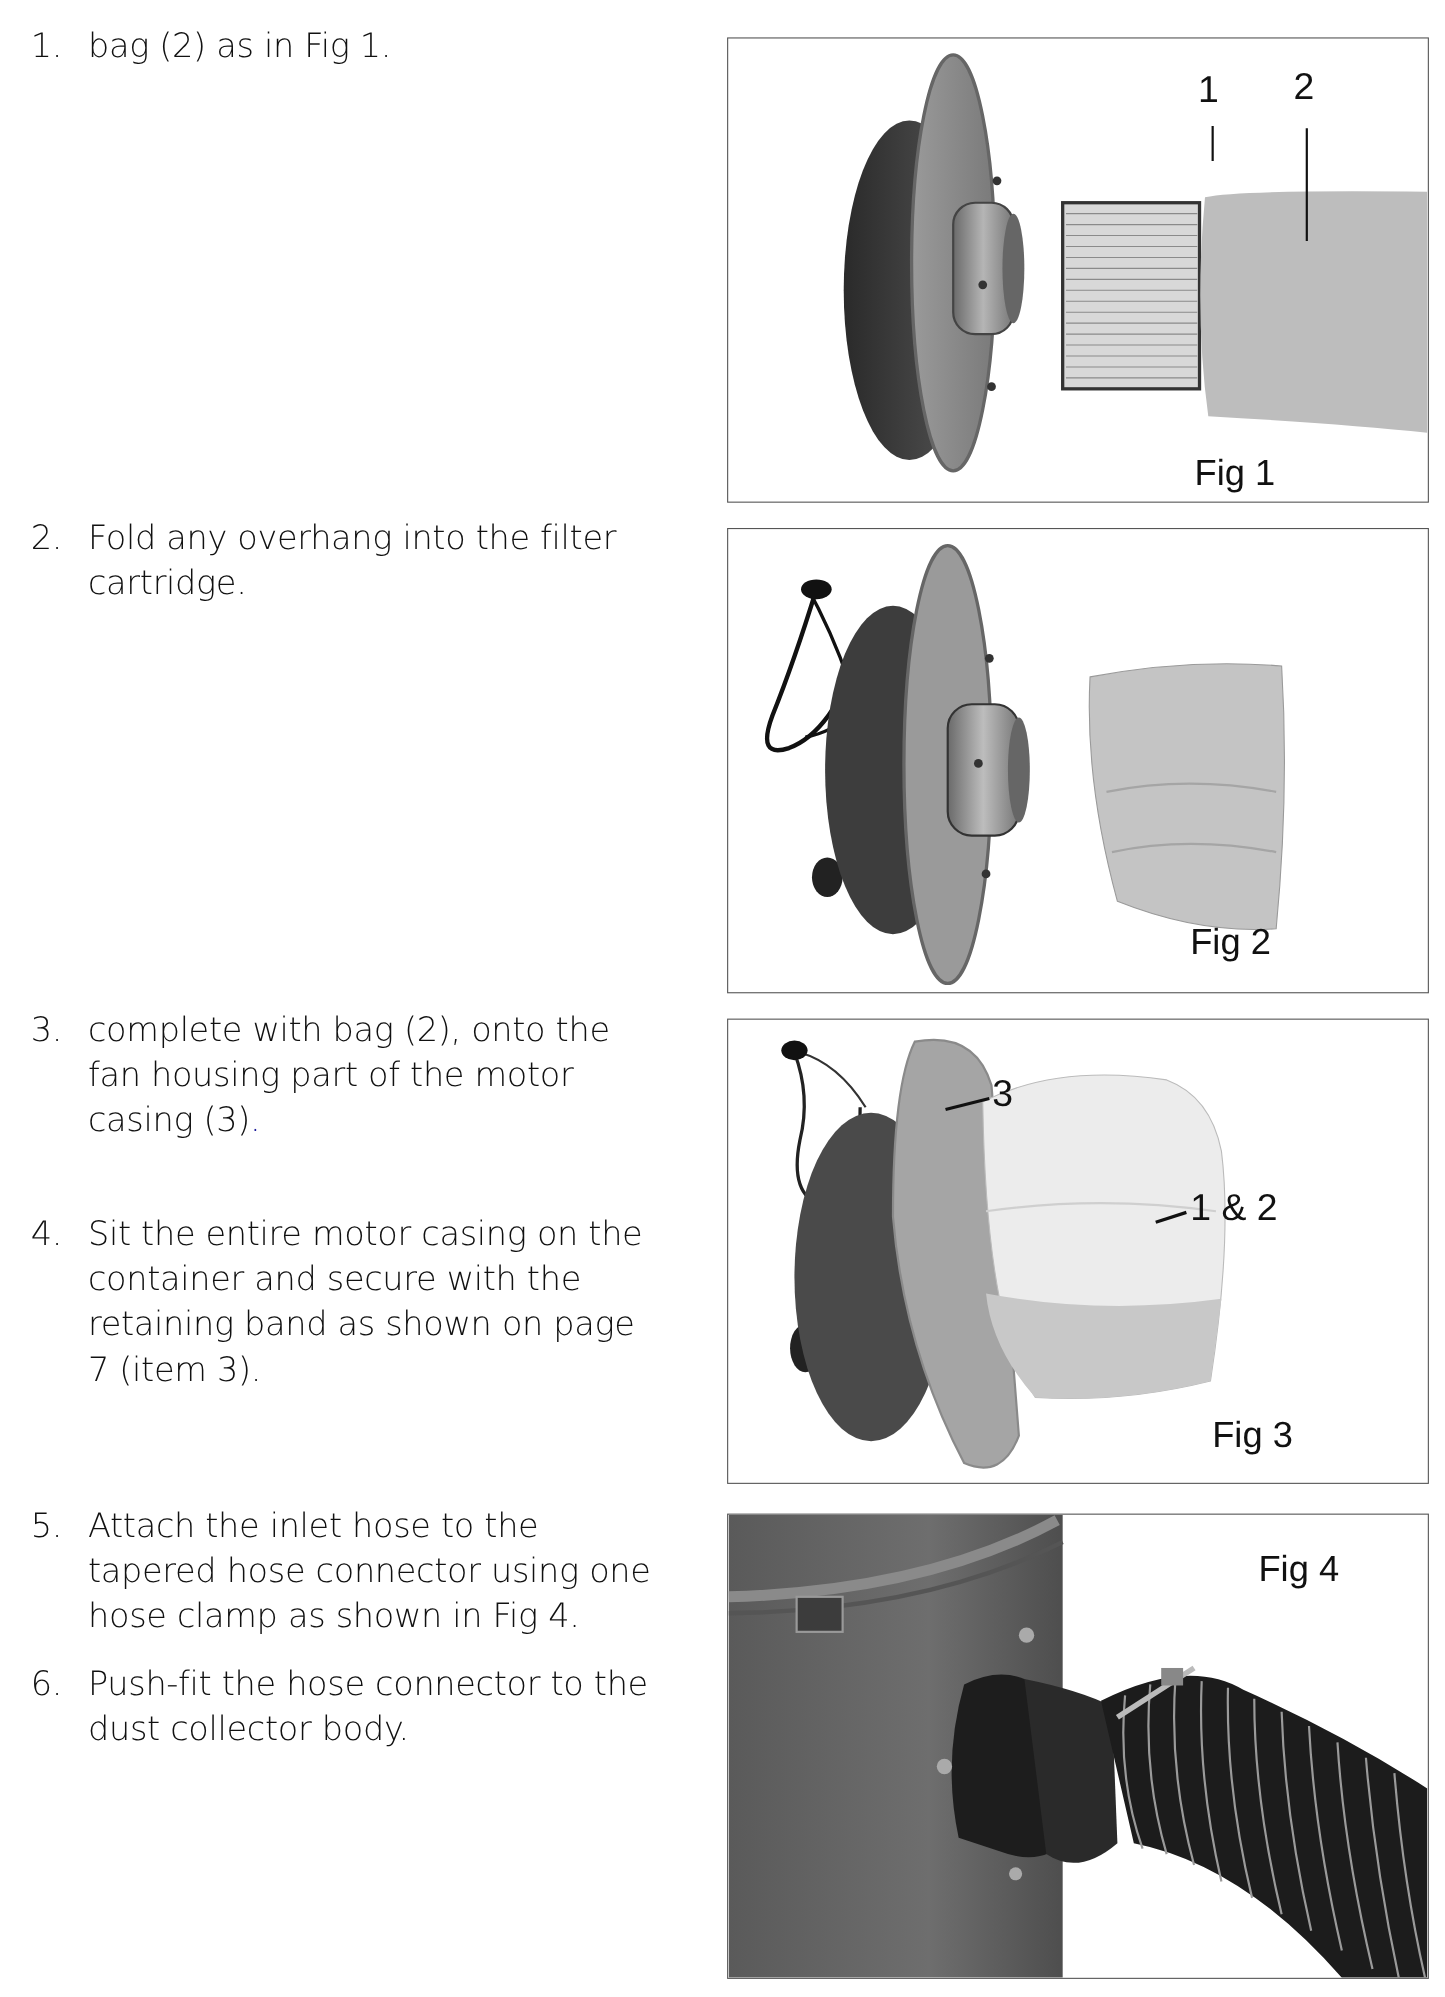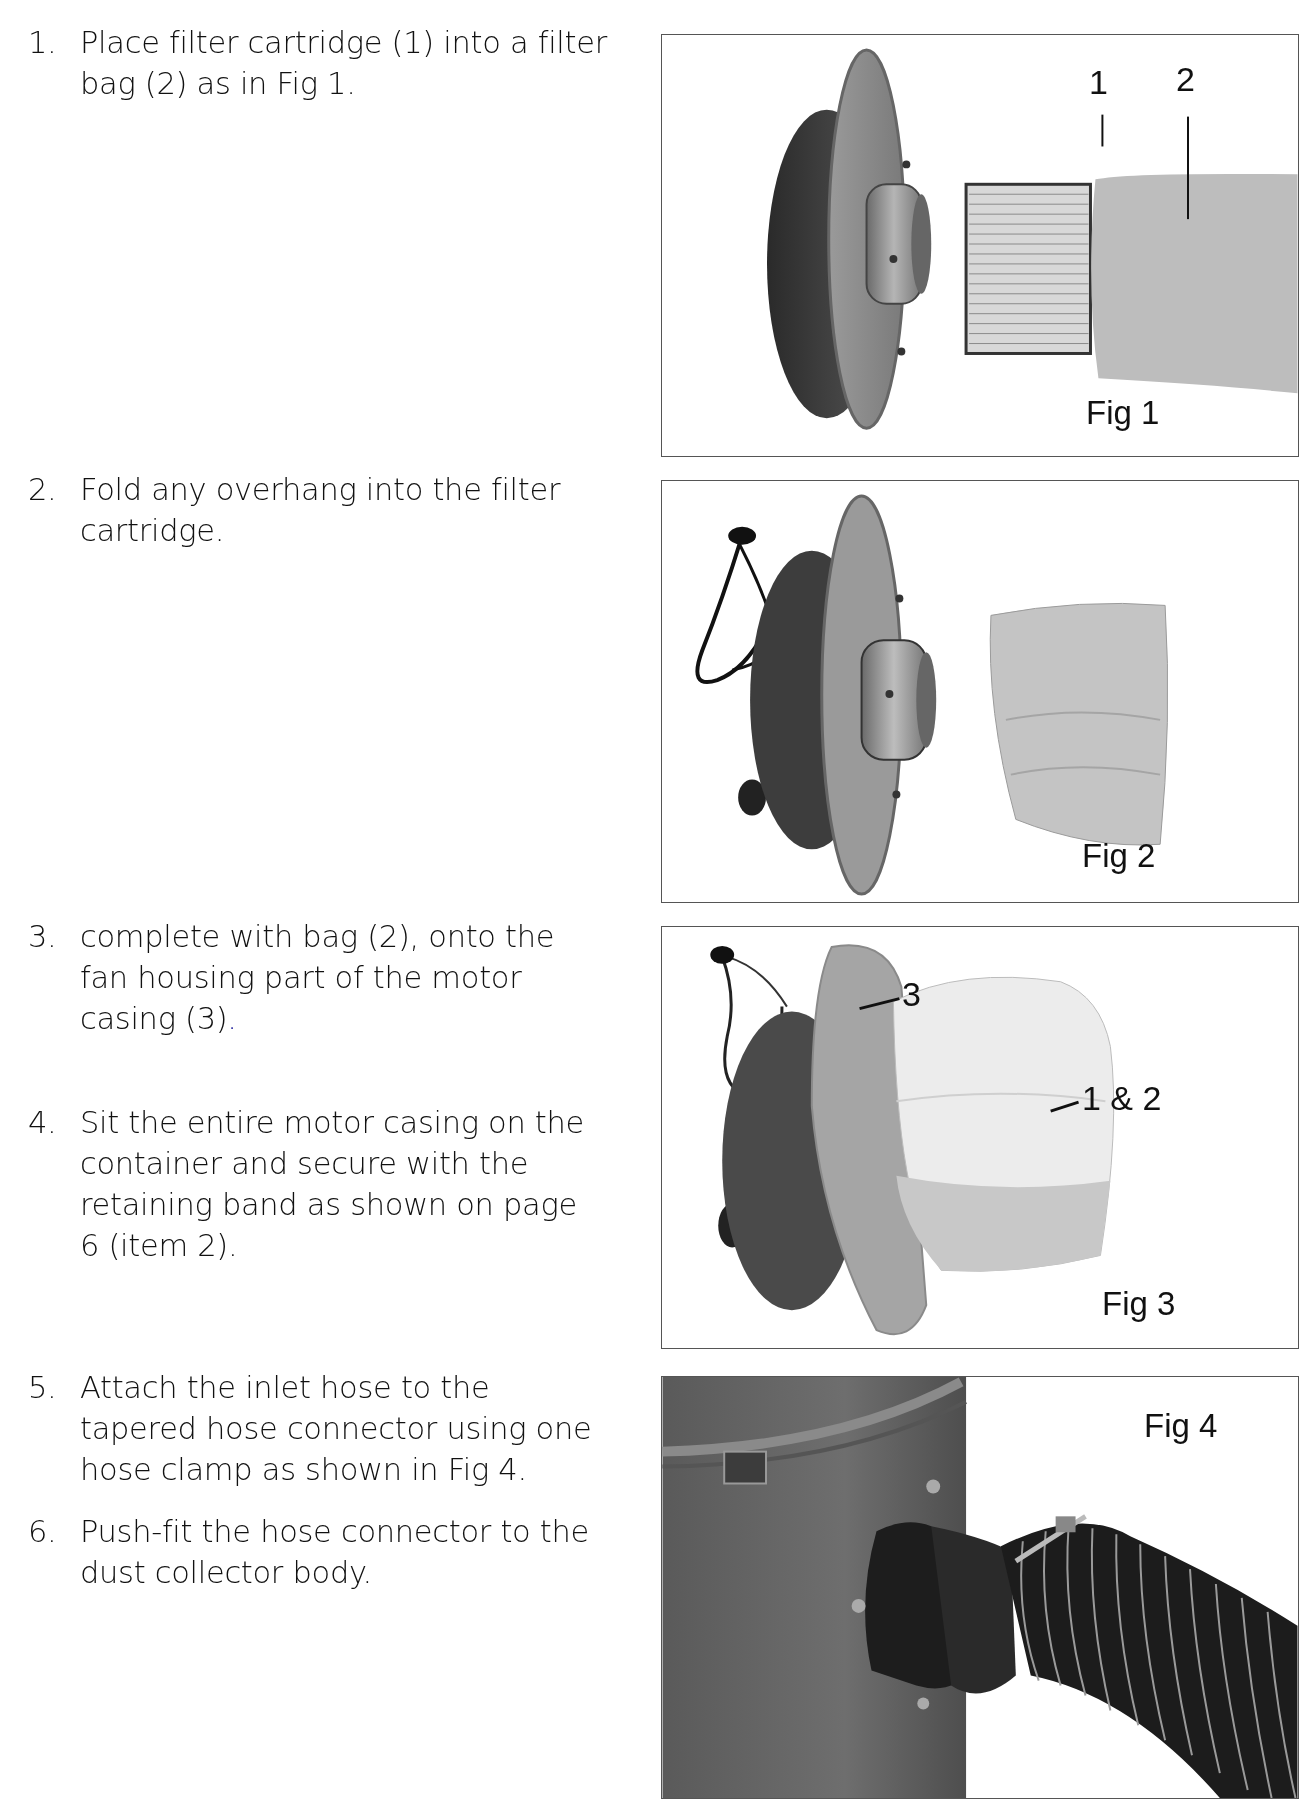--- a/index.html
+++ b/index.html
@@ -16,21 +16,20 @@
   .fig-label { position: absolute; font-family: "Liberation Sans", sans-serif; font-size: 33px;
                color: #111; }
   .callout { position: absolute; font-family: "Liberation Sans", sans-serif; font-size: 34px; color: #111; }
 </style>
 </head>
 <body>
 
 <div class="step" style="top:22px;">
   <span class="num">1.</span>
   <div class="txt">
-    <div>Place filter cartridge (1) into a filter</div>
     <div>bag (2) as in Fig 1.</div>
   </div>
 </div>
 
 <div class="step" style="top:469px;">
   <span class="num">2.</span>
   <div class="txt">
     <div>Fold any overhang into the filter</div>
     <div>cartridge.</div>
   </div>
@@ -44,21 +43,21 @@
     <div><span>casing (3)</span><span class="dot-blue">.</span></div>
   </div>
 </div>
 
 <div class="step" style="top:1102px;">
   <span class="num">4.</span>
   <div class="txt">
     <div>Sit the entire motor casing on the</div>
     <div>container and secure with the</div>
     <div>retaining band as shown on page</div>
-    <div>6 (item 2).</div>
+    <div>7 (item 3).</div>
   </div>
 </div>
 
 <div class="step" style="top:1367px;">
   <span class="num">5.</span>
   <div class="txt">
     <div>Attach the inlet hose to the</div>
     <div>tapered hose connector using one</div>
     <div>hose clamp as shown in Fig 4.</div>
   </div>
@@ -120,21 +119,21 @@
       <line x1="308" y1="310" x2="428" y2="310"></line>
     </g>
 
     <path d="M435 145 Q470 138 638 140 L638 360 Q560 352 438 345 Q425 250 435 145 Z" fill="#bdbdbd"></path>
 
     <line x1="442" y1="80" x2="442" y2="112" stroke="#111" stroke-width="2"></line>
     <line x1="528" y1="82" x2="528" y2="185" stroke="#111" stroke-width="2"></line>
   </svg>
   <span class="callout" style="left:427px; top:28px;">1</span>
   <span class="callout" style="left:514px; top:25px;">2</span>
-  <span class="fig-label" style="left:424px; top:359px;">Fig 1</span>
+  <span class="fig-label" style="left:424px; top:376px;">Fig 1</span>
 </div>
 
 <div class="fig" style="top:480px;">
   <svg viewBox="0 0 638 423">
     <defs>
       <linearGradient id="g2hub" x1="0" x2="1">
           <stop offset="0" stop-color="#6a6a6a"></stop>
           <stop offset="0.5" stop-color="#bdbdbd"></stop>
           <stop offset="1" stop-color="#777"></stop>
         </linearGradient>

